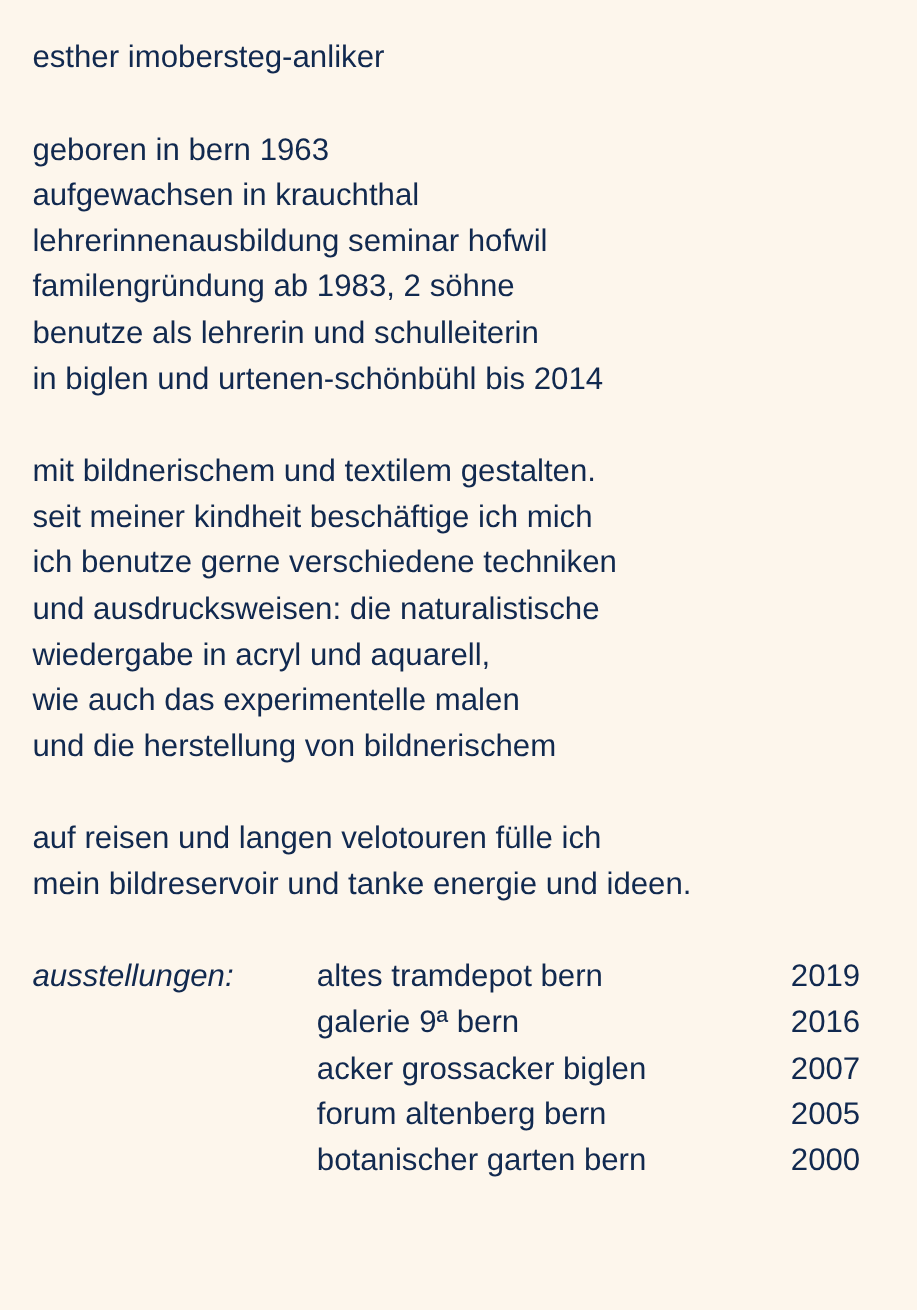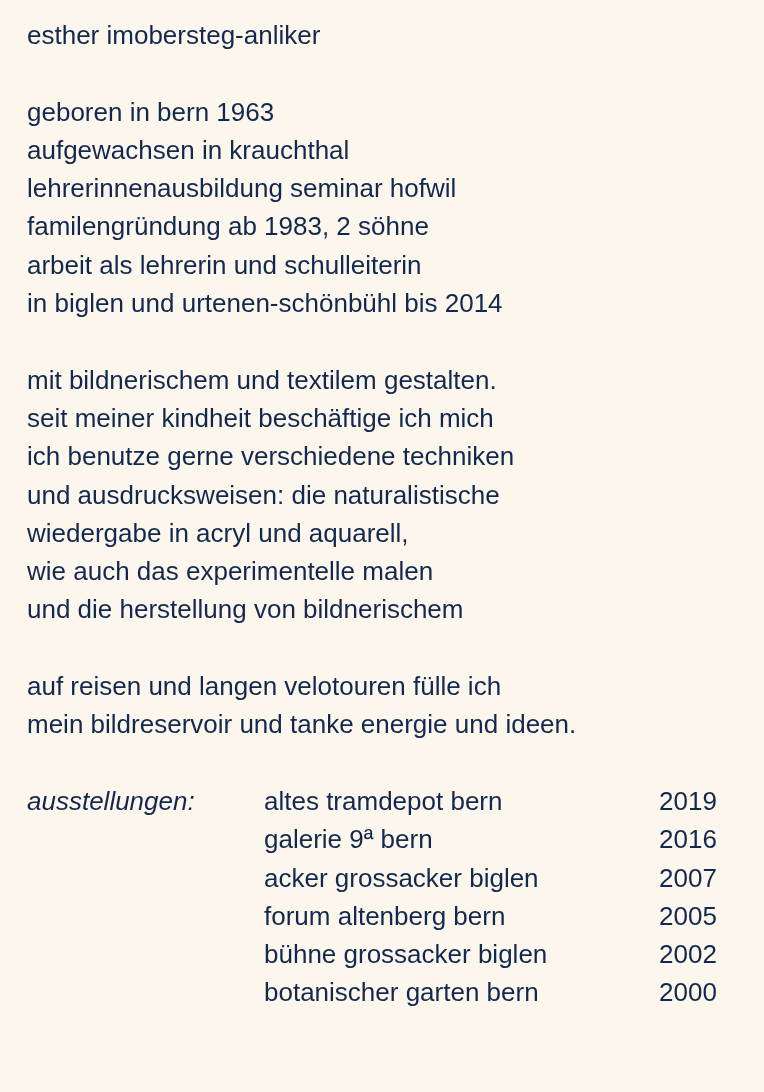--- a/index.html
+++ b/index.html
@@ -5,42 +5,42 @@
   html, body { margin: 0; padding: 0; }
   body {
     width: 764px; height: 1092px;
     background: #fdf6ec;
     color: #11294f;
     font-family: "Liberation Sans", sans-serif;
     font-size: 26px;
     overflow: hidden;
     position: relative;
   }
-  .page { position: absolute; left: 27px; top: 16px; width: 720px; }
+  .page { position: absolute; left: 27px; top: 28px; width: 720px; }
   .line { height: 38.3px; line-height: 38.3px; white-space: nowrap; }
   .gap { height: 38.3px; }
   .exhibits { position: relative; }
   .ex-row { height: 38.3px; line-height: 38.3px; position: relative; white-space: nowrap; }
   .ex-label { position: absolute; left: 0; font-style: italic; }
   .ex-name { position: absolute; left: 237px; }
   .ex-year { position: absolute; left: 632px; }
 </style>
 </head>
 <body>
 
 <div class="page">
   <div class="line">esther imobersteg-anliker</div>
   <div class="gap"></div>
 
   <div>
     <div class="line">geboren in bern 1963</div>
     <div class="line">aufgewachsen in krauchthal</div>
     <div class="line">lehrerinnenausbildung seminar hofwil</div>
     <div class="line">familengründung ab 1983, 2 söhne</div>
-    <div class="line">arbeit als lehrerin und schulleiterin</div>
+    <div class="line">benutze als lehrerin und schulleiterin</div>
     <div class="line">in biglen und urtenen-schönbühl bis 2014</div>
   </div>
   <div class="gap"></div>
 
   <div>
     <div class="line">mit bildnerischem und textilem gestalten.</div>
     <div class="line">seit meiner kindheit beschäftige ich mich</div>
     <div class="line">ich benutze gerne verschiedene techniken</div>
     <div class="line">und ausdrucksweisen: die naturalistische</div>
     <div class="line">wiedergabe in acryl und aquarell,</div>
@@ -67,21 +67,17 @@
     </div>
     <div class="ex-row">
       <span class="ex-name">acker grossacker biglen</span>
       <span class="ex-year">2007</span>
     </div>
     <div class="ex-row">
       <span class="ex-name">forum altenberg bern</span>
       <span class="ex-year">2005</span>
     </div>
     <div class="ex-row">
-      <span class="ex-name">bühne grossacker biglen</span>
-      <span class="ex-year">2002</span>
-    </div>
-    <div class="ex-row">
       <span class="ex-name">botanischer garten bern</span>
       <span class="ex-year">2000</span>
     </div>
   </div>
 </div>
 
 </body></html>

